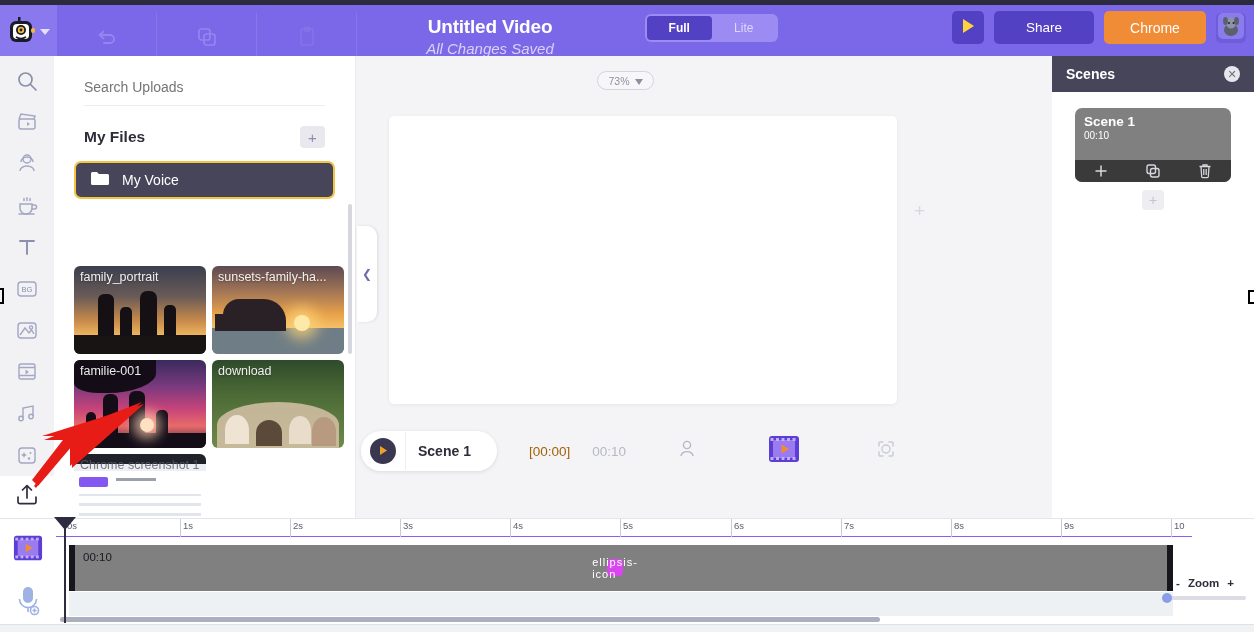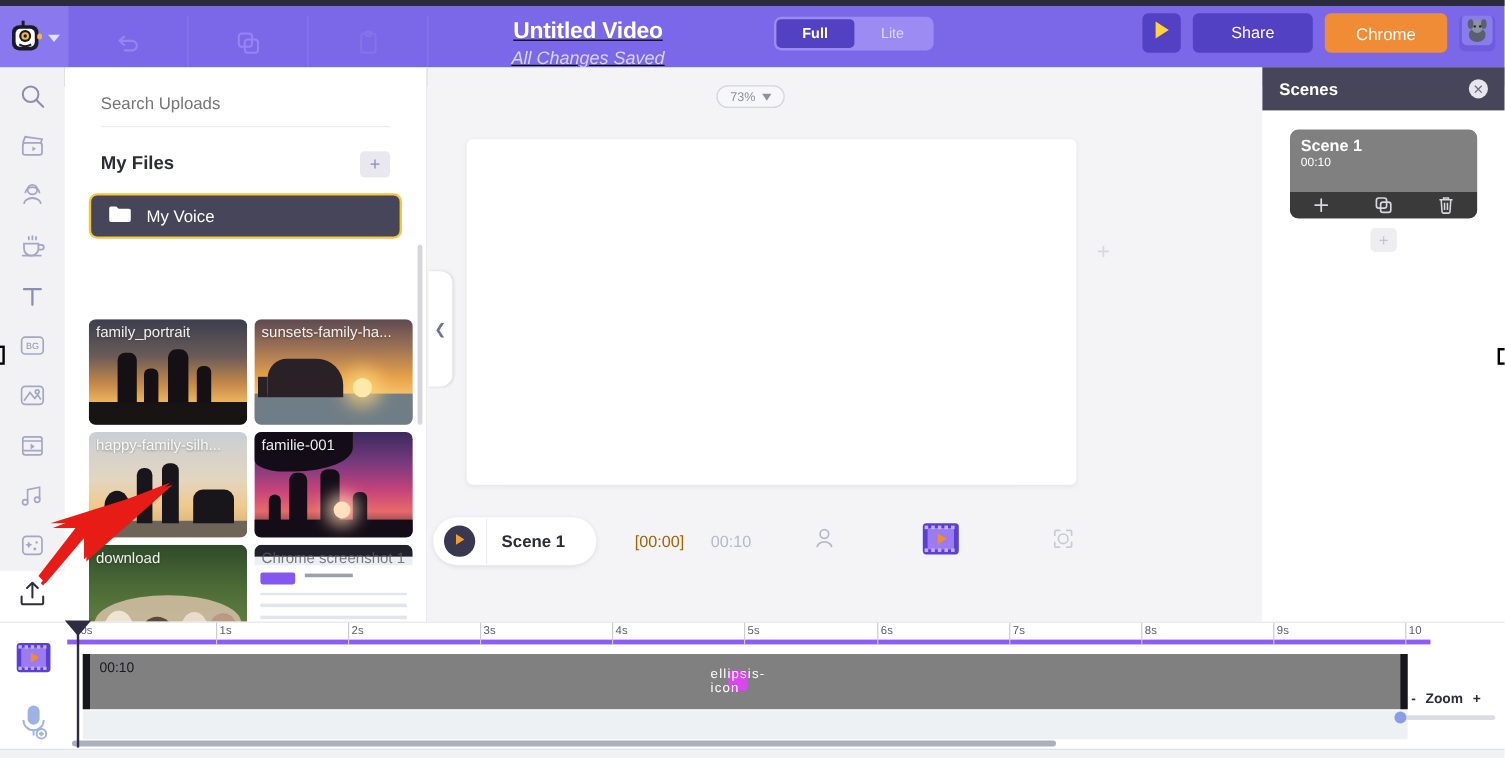--- a/index.html
+++ b/index.html
@@ -8,21 +8,21 @@
     font-family: "Liberation Sans", sans-serif;
     background:#ffffff;
     -webkit-font-smoothing:antialiased;
   }
   #app { position:relative; width:1254px; height:632px; overflow:hidden; background:#fff; }
 
   
   .header {
     position:absolute; left:0; top:0; width:1254px; height:72px;
     background:#7b68e8;
-    display:flex; align-items:center;text-decoration:underline;
+    display:flex; align-items:center;
   }
   .header-strip-dark {
     position:absolute; left:0; top:0; width:1254px; height:5px; background:#2b2b3d;
   }
   .logo-box {
     position:absolute; left:0; top:5px; width:57px; height:51px;
     background:#8a78ee; display:flex; align-items:center; justify-content:center; gap:3px;
     cursor:pointer;
   }
   .logo-mark { width:30px; height:28px; position:relative; }
@@ -219,21 +219,21 @@
   .timeline {
     position:absolute; left:0; top:518px; width:1254px; height:106px;
     background:#ffffff; border-top:1px solid #e4e4ea;
   }
   .tl-rail {
     position:absolute;left:0;top:0;width:56px;height:106px;
     display:flex;flex-direction:column;align-items:center;padding-top:14px;gap:18px;
   }
   .tl-ruler {
     position:absolute;left:56px;top:0;width:1136px;height:18px;
-    border-bottom:4px solid #8b5cf6;
+    border-bottom:1px solid #8b5cf6;
   }
   .tick {
     position:absolute;top:0;height:18px;border-left:1px solid #c9cbd5;
     font-size:9.5px;color:#5b5d6b;padding-left:2px;line-height:13px;
   }
   .playhead {
     position:absolute; left:64px; top:0px; width:2px; height:104px; background:#2e2c40; z-index:4;
   }
   .playhead-cap {
     position:absolute; left:-10px; top:-2px; width:0;height:0;
@@ -505,29 +505,20 @@
 
       <div class="thumb">
         <div style="position:absolute;inset:0;background:linear-gradient(#5d4a52 0%,#a07455 28%,#e8a24a 55%,#f6c36a 72%,#8d9aa0 100%);"></div>
         <div style="position:absolute;left:0;bottom:0;width:100%;height:30%;background:#6f7d86;"></div>
         <div style="position:absolute;left:62%;bottom:26%;width:16px;height:16px;border-radius:50%;background:#ffe9a8;box-shadow:0 0 14px 8px rgba(255,214,120,.75);"></div>
         <div style="position:absolute;left:8%;bottom:26%;width:48%;height:36%;background:#2a2127;border-radius:16px 22px 0 0;"></div>
         <div style="position:absolute;left:2%;bottom:26%;width:6%;height:20%;background:#2a2127;"></div>
         <div class="thumb-label">sunsets-family-ha...</div>
       </div>
 
-      <div class="thumb">
-        <div style="position:absolute;inset:0;background:linear-gradient(#c9cfd6 0%,#e3d6c0 45%,#f0c98d 70%,#cfa86f 100%);"></div>
-        <div style="position:absolute;left:0;bottom:0;width:100%;height:16%;background:#6e6458;"></div>
-        <div style="position:absolute;left:30%;bottom:14%;width:10%;height:52%;background:#18161a;border-radius:6px 6px 0 0;"></div>
-        <div style="position:absolute;left:46%;bottom:14%;width:11%;height:56%;background:#18161a;border-radius:6px 6px 0 0;"></div>
-        <div style="position:absolute;left:10%;bottom:14%;width:16%;height:30%;background:#18161a;border-radius:50% 50% 0 0;"></div>
-        <div style="position:absolute;left:66%;bottom:14%;width:26%;height:32%;background:#18161a;border-radius:8px 8px 0 0;"></div>
-        <div class="thumb-label">happy-family-silh...</div>
-      </div>
 
       <div class="thumb">
         <div style="position:absolute;inset:0;background:linear-gradient(#3a2a5e 0%,#7a3a7e 30%,#c5437a 55%,#e86a6a 75%,#2d1e36 100%);"></div>
         <div style="position:absolute;left:0;top:0;width:62%;height:38%;background:#140d18;border-radius:0 0 60% 30%;"></div>
         <div style="position:absolute;left:0;bottom:0;width:100%;height:17%;background:#140d18;"></div>
         <div style="position:absolute;left:22%;bottom:15%;width:11%;height:46%;background:#140d18;border-radius:6px 6px 0 0;"></div>
         <div style="position:absolute;left:42%;bottom:15%;width:12%;height:50%;background:#140d18;border-radius:6px 6px 0 0;"></div>
         <div style="position:absolute;left:9%;bottom:15%;width:8%;height:26%;background:#140d18;border-radius:5px 5px 0 0;"></div>
         <div style="position:absolute;left:62%;bottom:15%;width:9%;height:28%;background:#140d18;border-radius:5px 5px 0 0;"></div>
         <div style="position:absolute;left:50%;bottom:18%;width:14px;height:14px;border-radius:50%;background:#ffe0c0;box-shadow:0 0 12px 7px rgba(255,210,180,.7);"></div>

